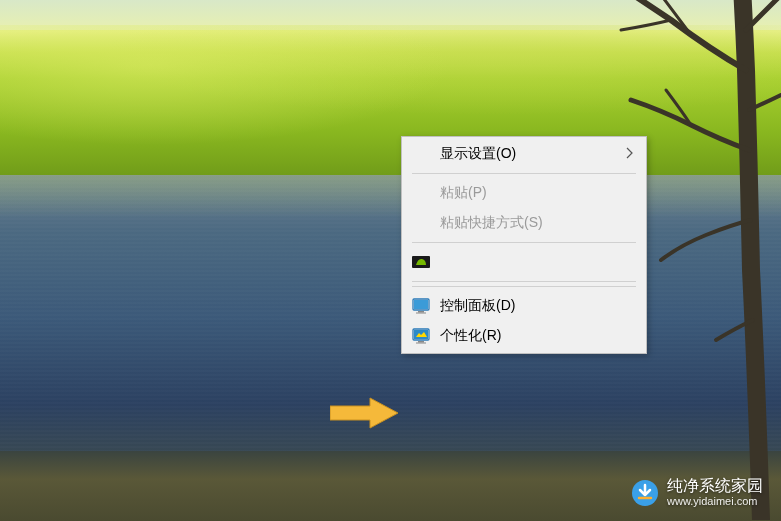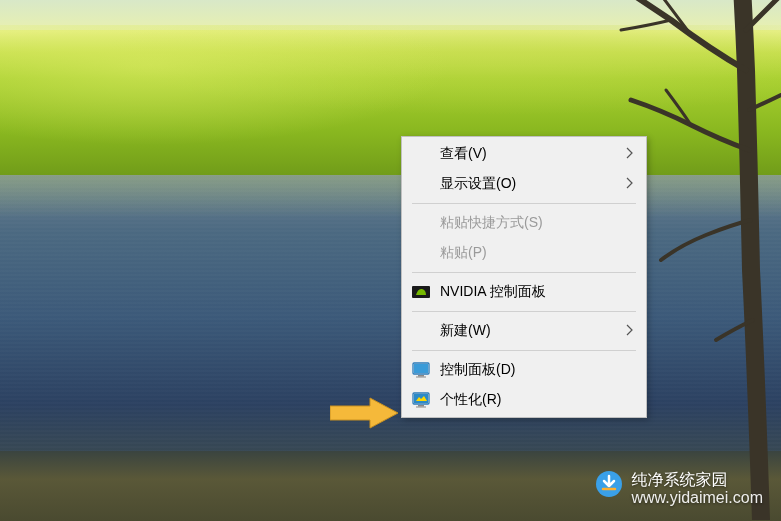--- a/index.html
+++ b/index.html
@@ -138,33 +138,33 @@
       top: 396px;
       width: 68px;
       height: 34px;
     }
 
     .watermark {
       position: absolute;
       right: 18px;
       bottom: 14px;
       display: flex;
-      align-items: flex-start;
+      align-items: flex-end;
       gap: 8px;
       color: #fff;
       font-size: 16px;
       font-weight: 500;
       text-shadow: 0 1px 3px rgba(0,0,0,0.6);
     }
     .watermark .wm-logo {
       width: 28px;
       height: 28px;
     }
     .watermark .wm-sub {
-      font-size: 16px;
+      font-size: 11px;
       opacity: 0.9;
       display: block;
       margin-top: -2px;
     }
   </style>
 </head>
 <body>
 
 <div class="wallpaper">
   <div class="sky-band"></div>
@@ -184,67 +184,50 @@
         <path d="M 162 350 Q 145 358 125 370" stroke-width="4"></path>
         <path d="M 155 60 Q 175 40 195 20" stroke-width="5"></path>
         <path d="M 158 140 Q 180 130 200 120" stroke-width="4"></path>
       </g>
     </svg>
   </div>
 </div>
 
 <div class="context-menu">
   <div class="menu-item">
-    <span>查看(V)</span>
-    <span class="chevron">
-      <svg width="8" height="12" viewBox="0 0 8 12">
-          <path d="M 1 1 L 6 6 L 1 11" stroke="#555" stroke-width="1.2" fill="none"></path>
-        </svg>
-    </span>
-  </div>
-  <div class="menu-item">
     <span>显示设置(O)</span>
     <span class="chevron">
       <svg width="8" height="12" viewBox="0 0 8 12">
           <path d="M 1 1 L 6 6 L 1 11" stroke="#555" stroke-width="1.2" fill="none"></path>
         </svg>
     </span>
   </div>
 
   <div class="menu-separator"></div>
 
   <div class="menu-item disabled">
+    <span>粘贴(P)</span>
+  </div>
+  <div class="menu-item disabled">
     <span>粘贴快捷方式(S)</span>
-  </div>
-  <div class="menu-item disabled">
-    <span>粘贴(P)</span>
   </div>
 
   <div class="menu-separator"></div>
 
   <div class="menu-item">
     <span class="item-icon">
       <svg width="18" height="18" viewBox="0 0 18 18">
         <rect x="0" y="3" width="18" height="12" rx="1" fill="#1a1a1a"></rect>
         <path d="M 4 12 Q 6 5 10 6 Q 14 7 14 12" fill="#76b900"></path>
       </svg>
     </span>
-    <span>NVIDIA 控制面板</span>
-  </div>
-
-  <div class="menu-separator"></div>
-
-  <div class="menu-item">
-    <span>新建(W)</span>
-    <span class="chevron">
-      <svg width="8" height="12" viewBox="0 0 8 12">
-          <path d="M 1 1 L 6 6 L 1 11" stroke="#555" stroke-width="1.2" fill="none"></path>
-        </svg>
-    </span>
-  </div>
+  </div>
+
+  <div class="menu-separator"></div>
+
 
   <div class="menu-separator"></div>
 
   <div class="menu-item">
     <span class="item-icon">
       <svg width="18" height="18" viewBox="0 0 18 18">
         <rect x="1" y="2" width="16" height="11" rx="1" fill="none" stroke="#2a7ab8" stroke-width="1.3"></rect>
         <rect x="2" y="3" width="14" height="9" fill="#3a9bd8"></rect>
         <rect x="6" y="14" width="6" height="1.5" fill="#888"></rect>
         <rect x="4" y="15.5" width="10" height="1" fill="#888"></rect>

